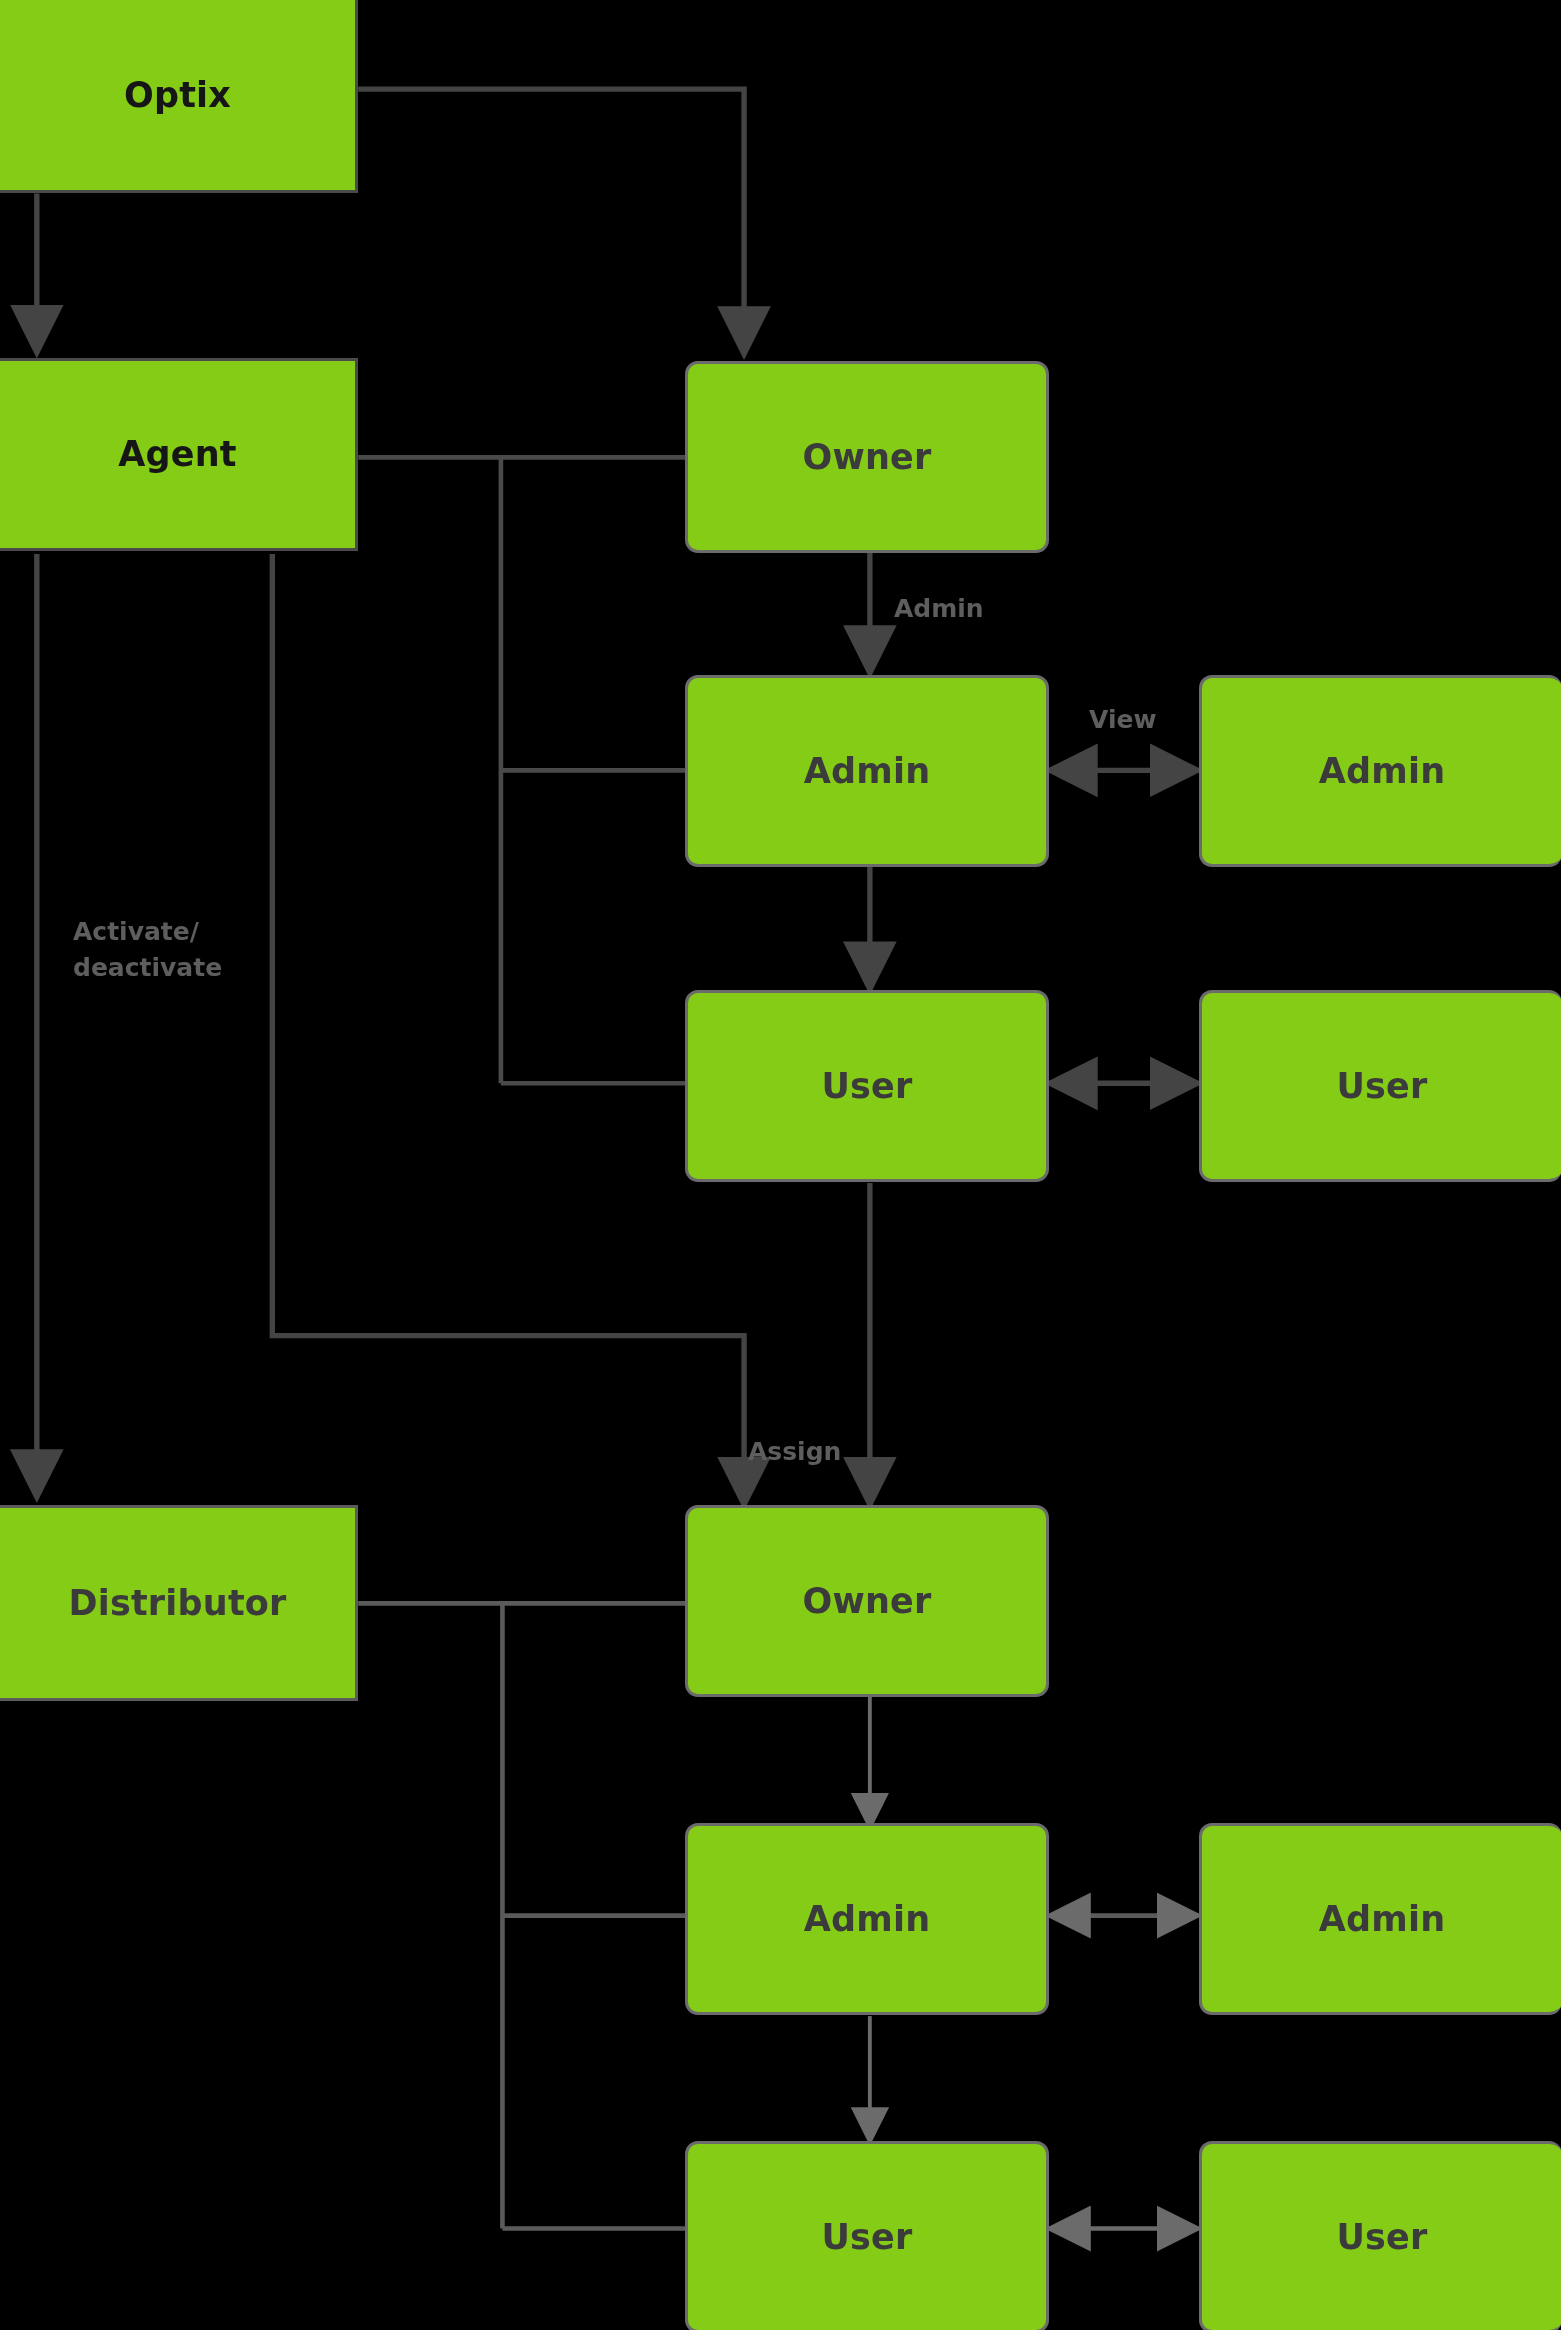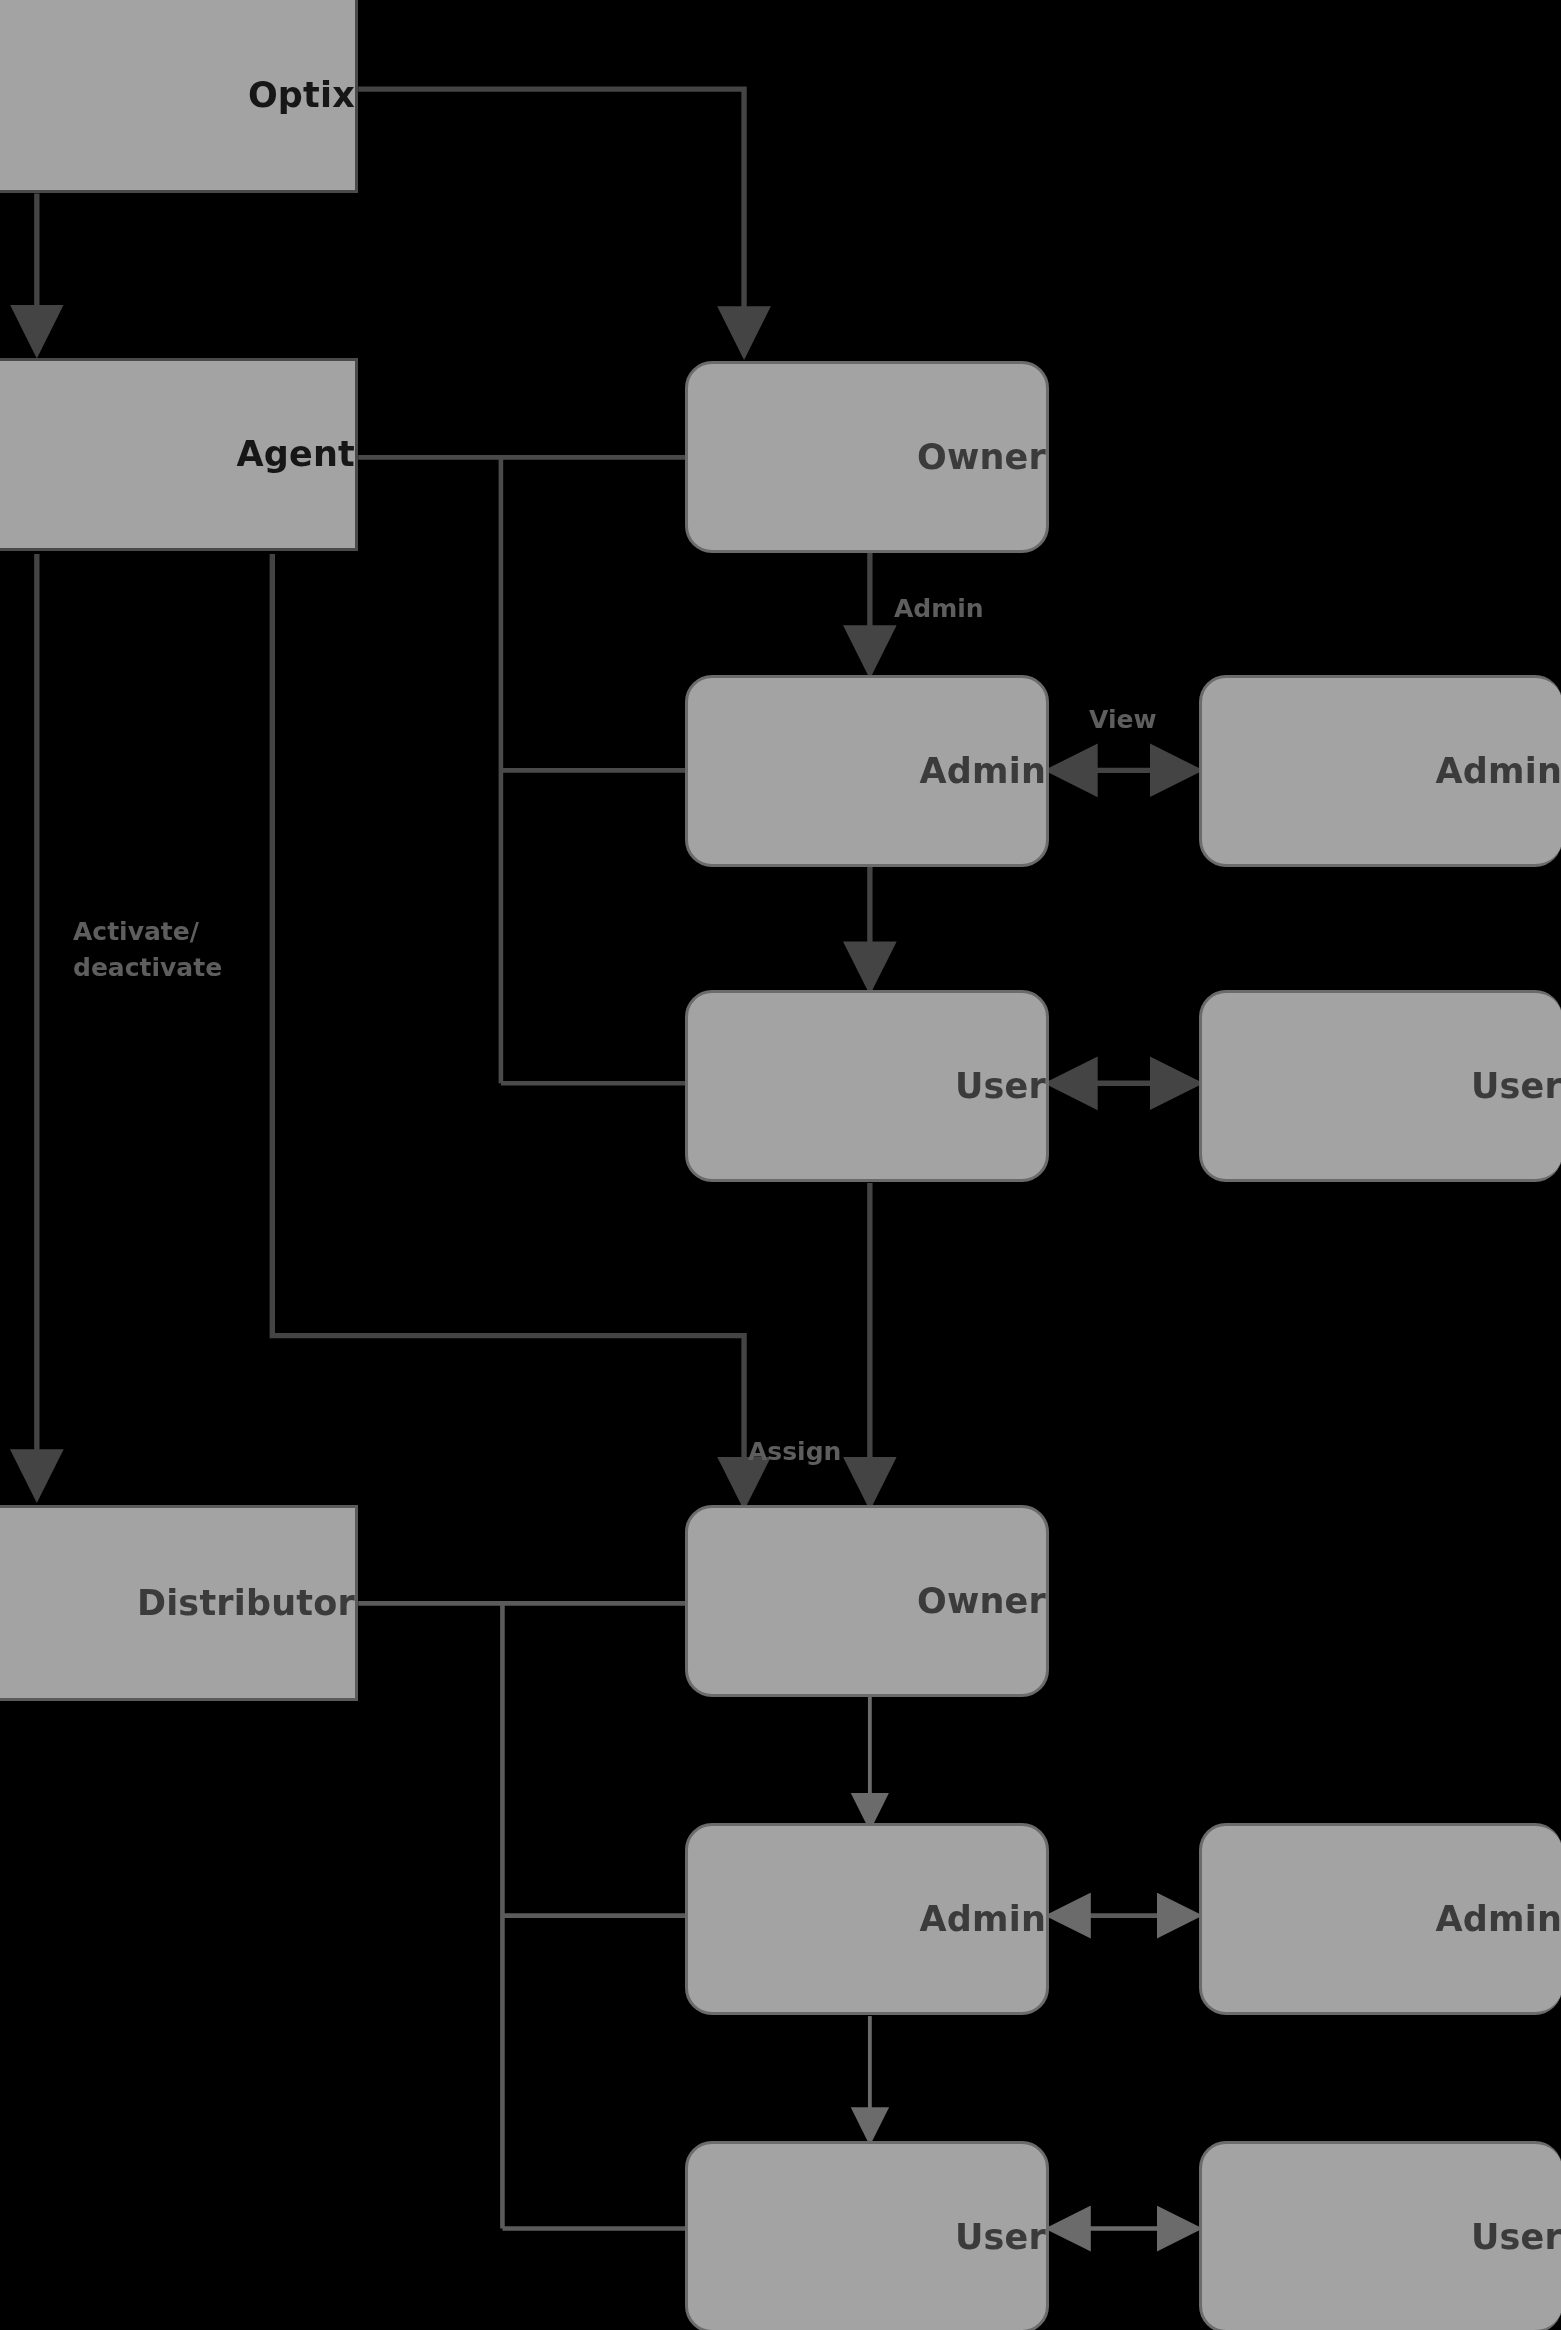--- a/index.html
+++ b/index.html
@@ -7,39 +7,39 @@
   #stage{
     position:relative;
     width:1561px;
     height:2330px;
     background:#000000;
     overflow:hidden;
   }
   svg#wires{position:absolute;left:0;top:0;width:1561px;height:2330px;}
   .node{
     position:absolute;
-    background:#a3a3a3;
+    background:#84cc16;
     box-sizing:border-box;
     display:flex;
     align-items:center;
-    justify-content:flex-end;
+    justify-content:center;
     color:#3b3b3b;
     font-size:35px;
     font-weight:600;
     letter-spacing:0.2px;
     text-align:center;
     line-height:1.15;
   }
   .node.rect{
     border:3.8px solid #5b5b5b;
     border-radius:0;
   }
   .node.rounded{
     border:3.8px solid #6b6b6b;
-    border-radius:27px;
+    border-radius:13px;
   }
   .node.topnode{
     border:3.1px solid #4a4a4a;
     color:#161616;
     font-weight:700;
   }
   .edge-label{
     position:absolute;
     color:#5e5e5e;
     font-size:25px;

